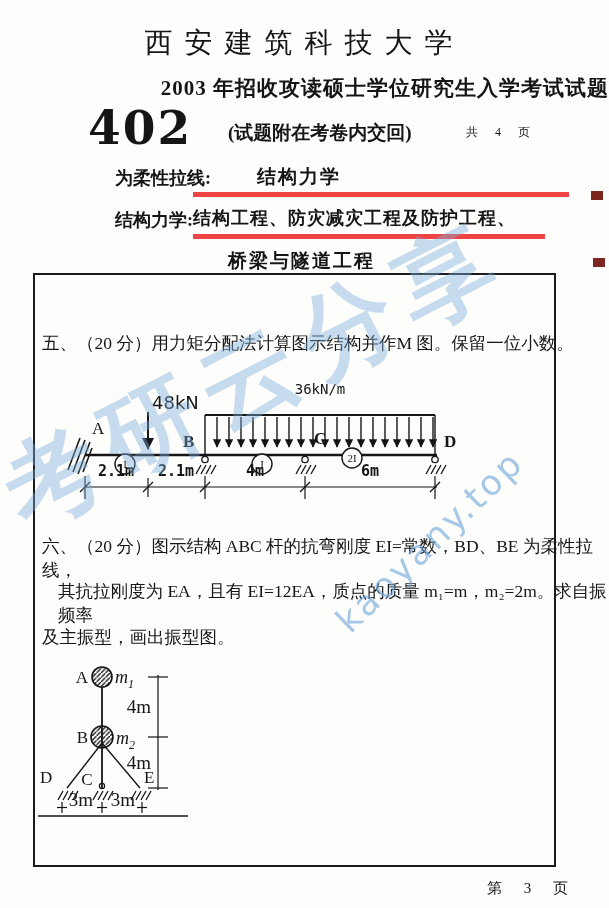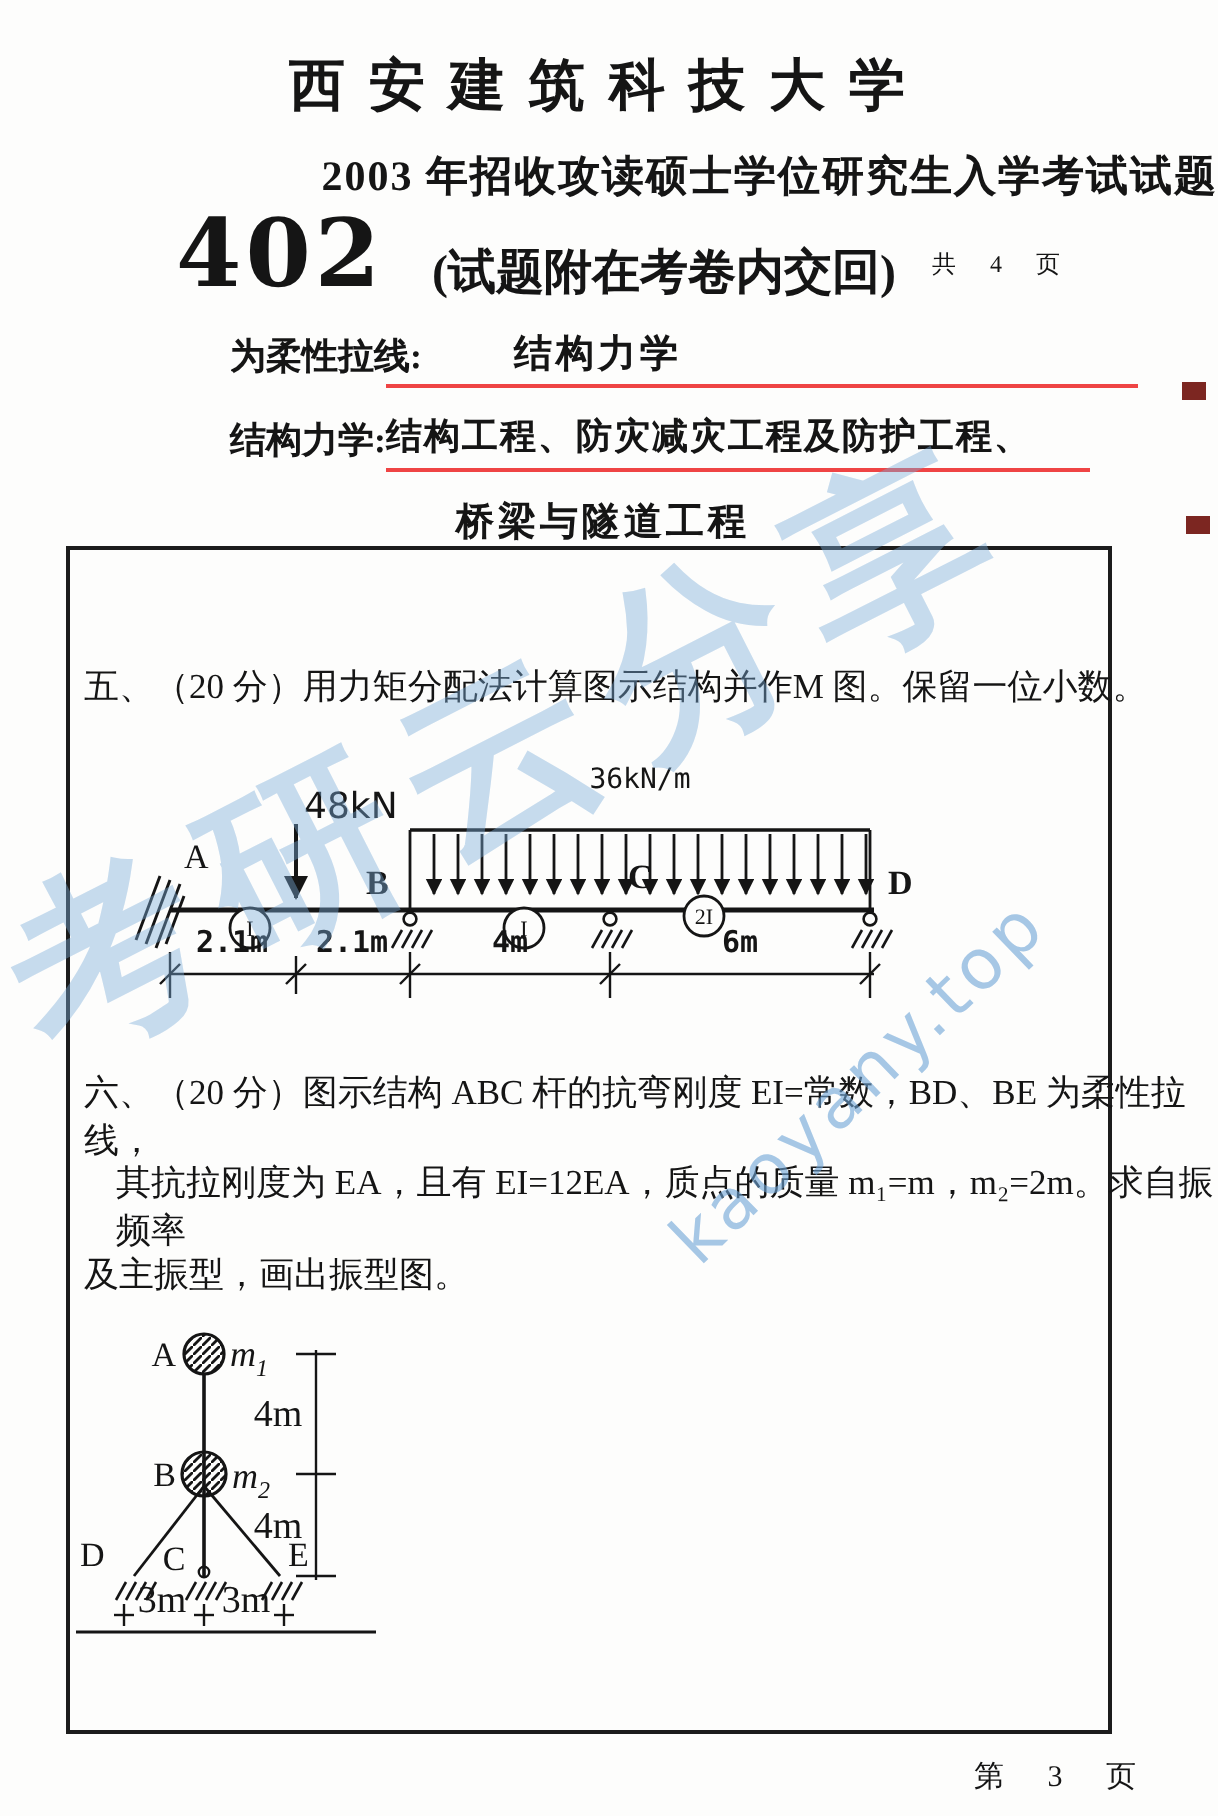--- a/index.html
+++ b/index.html
@@ -2,27 +2,27 @@
 <html><head>
 <meta charset="utf-8">
 <style>
   html,body{margin:0;padding:0;background:#e8e8e8;}
   .page{
     position:relative;width:609px;height:908px;background:#fdfdfc;
     font-family:"Liberation Serif","DejaVu Serif",serif;color:#151515;
     overflow:hidden;margin:0 auto;
   }
   .abs{position:absolute;}
-  .title{top:24px;left:0;width:609px;text-align:center;font-size:28px;font-weight:700;letter-spacing:12px;}
+  .title{top:24px;left:0;width:609px;text-align:center;font-size:28px;font-weight:400;letter-spacing:12px;}
   .subtitle{top:74px;left:0;width:609px;text-align:right;font-size:21px;letter-spacing:1px;font-weight:600;}
   .papernum{left:88px;top:100px;font-size:47px;font-weight:700;font-family:"DejaVu Serif",serif;letter-spacing:2px;}
-  .returnnote{left:216px;top:120px;font-size:24px;font-weight:600;}
+  .returnnote{left:228px;top:120px;font-size:19px;font-weight:600;}
   .totalpages{left:466px;top:124px;font-size:12px;letter-spacing:7px;}
   .formlabel{font-size:18px;font-weight:700;}
-  .ufield{border-bottom:2px solid #ef4444;display:inline-block;}
+  .ufield{border-bottom:5px solid #ef4444;display:inline-block;}
   .subjectval{left:193px;top:164px;width:312px;height:28px;padding-left:64px;font-size:19px;font-weight:700;letter-spacing:2px;}
   .majorval{left:193px;top:206px;width:352px;height:28px;font-size:18px;font-weight:700;letter-spacing:1px;}
   .majorline2{left:228px;top:248px;font-size:19px;font-weight:700;letter-spacing:2px;}
   .qbox{left:33px;top:273px;width:519px;height:590px;border:2.5px solid #1c1c1c;}
   .notice{left:108px;top:293px;font-size:17.5px;}
   .q5{left:42px;top:331px;font-size:17.5px;}
   .q6line{left:42px;font-size:17.5px;}
   .wm-cn{
     left:0px;top:420px;width:660px;font-size:96px;font-weight:700;
     letter-spacing:14px;color:rgba(122,172,218,0.42);

